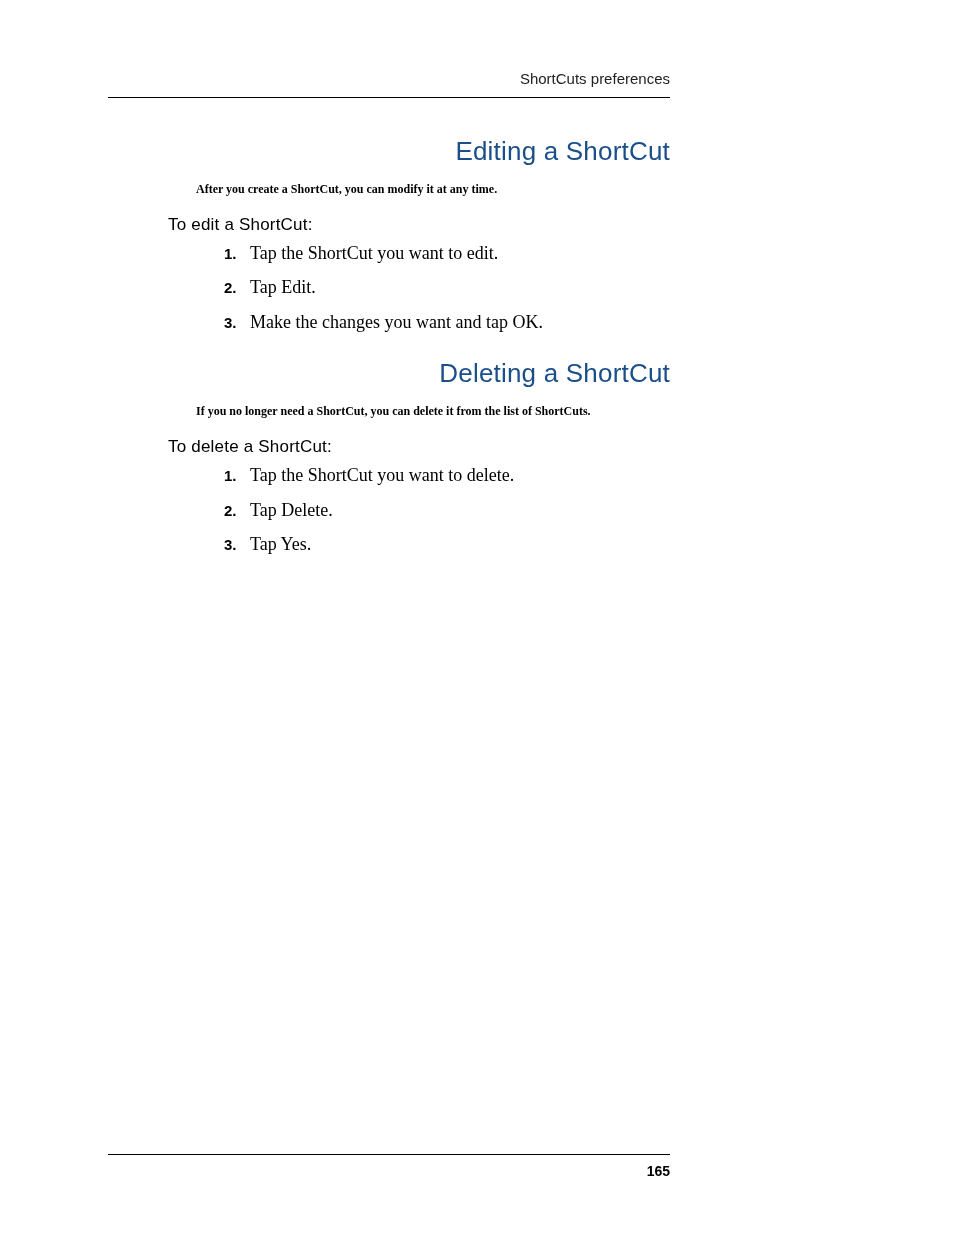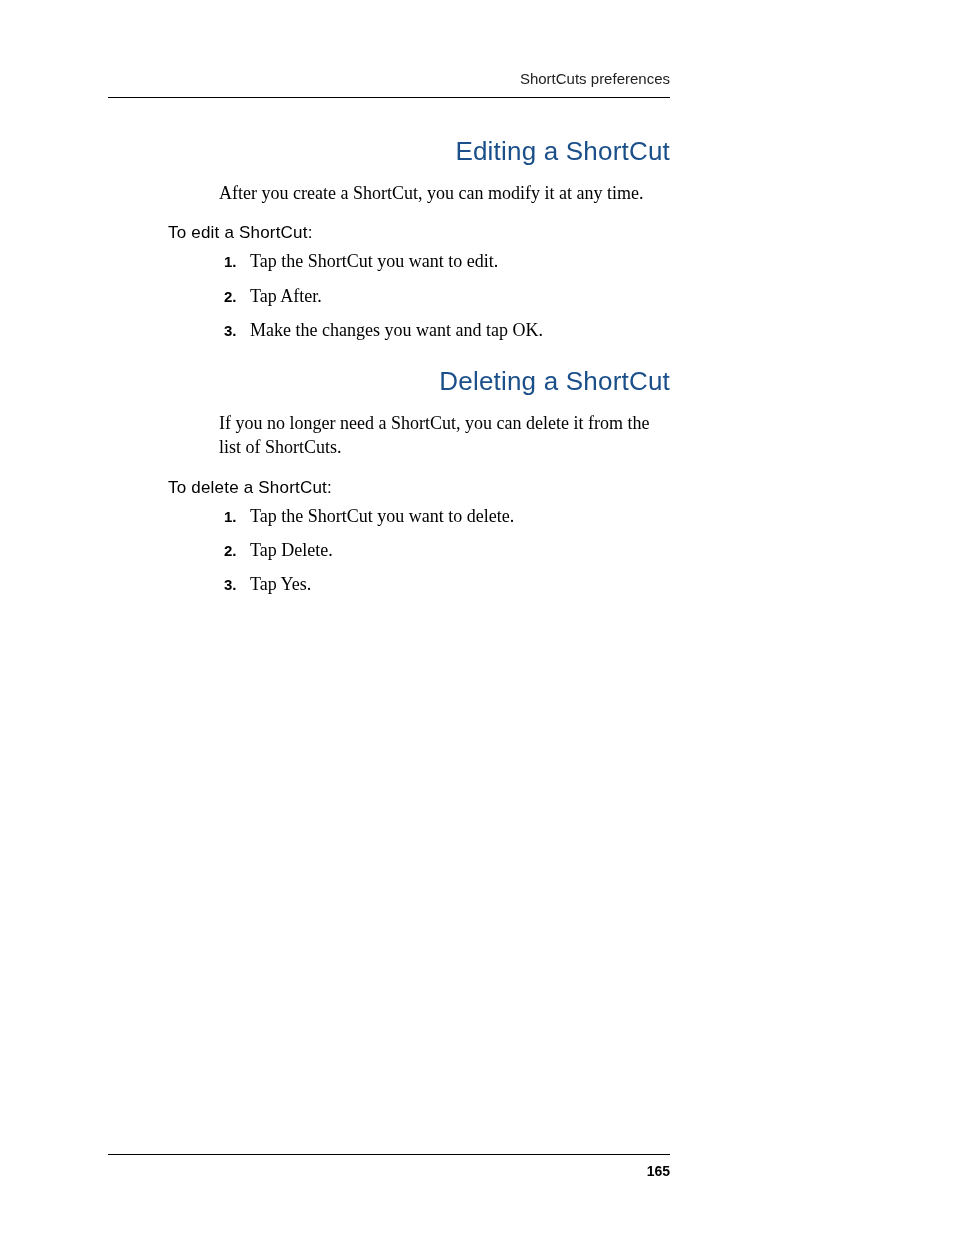--- a/index.html
+++ b/index.html
@@ -26,24 +26,25 @@
     font-family: "Arial Narrow", "Helvetica Condensed", Arial, sans-serif;
     font-stretch: condensed;
     font-weight: 400;
     font-size: 26px;
     color: #1a4f8a;
     letter-spacing: 0.2px;
     margin-bottom: 14px;
     text-align: right;
   }
   .body-block {
-    margin-left: 111px;
-    font-size: 18px;
+    margin-left: 88px;
+    font-size: 12px;
     line-height: 1.35;
     margin-bottom: 18px;
+    font-weight: bold;
   }
   .subhead {
     font-family: "Arial Narrow", "Helvetica Condensed", Arial, sans-serif;
     font-stretch: condensed;
     font-weight: 400;
     font-size: 17px;
     color: #000;
     margin-left: 60px;
     margin-bottom: 6px;
     letter-spacing: 0.2px;
@@ -100,21 +101,21 @@
   <div class="section-heading">Editing a ShortCut</div>
   <div class="body-block">After you create a ShortCut, you can modify it at any time.</div>
   <div class="subhead">To edit a ShortCut:</div>
   <div class="steps">
     <div class="step">
       <div class="step-num">1.</div>
       <div class="step-text">Tap the ShortCut you want to edit.</div>
     </div>
     <div class="step">
       <div class="step-num">2.</div>
-      <div class="step-text">Tap After.</div>
+      <div class="step-text">Tap Edit.</div>
     </div>
     <div class="step">
       <div class="step-num">3.</div>
       <div class="step-text">Make the changes you want and tap OK.</div>
     </div>
   </div>
 
   <div class="section-heading">Deleting a ShortCut</div>
   <div class="body-block">If you no longer need a ShortCut, you can delete it from the list of ShortCuts.</div>
   <div class="subhead">To delete a ShortCut:</div>

